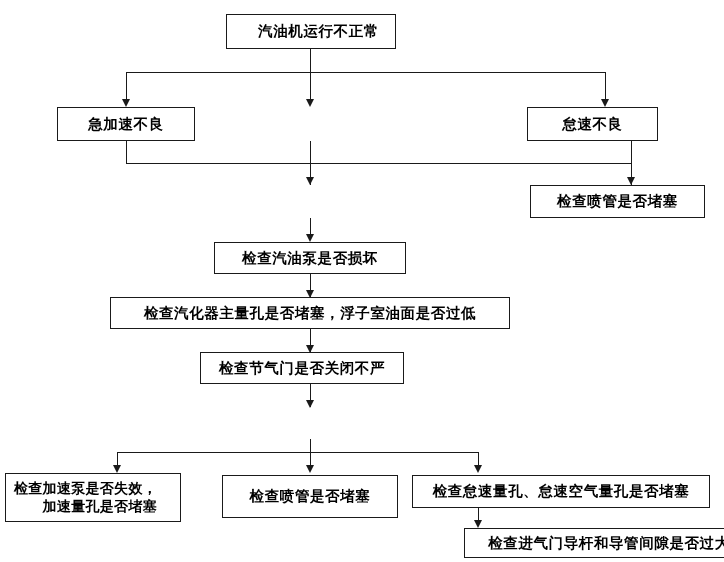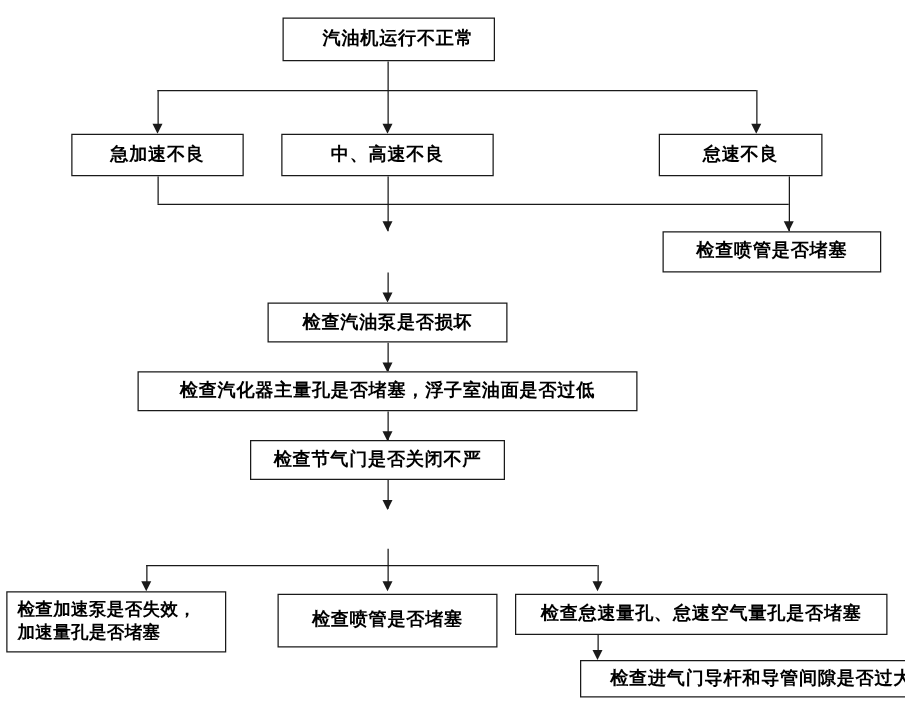--- a/index.html
+++ b/index.html
@@ -36,20 +36,21 @@
     justify-content: flex-start;
     padding-left: 8px;
     letter-spacing: 0.3px;
     font-size: 14px;
   }
   .node .lines {
     display: block;
   }
   .node .lines span {
     display: block;
+    text-align: right;
   }
   .hline {
     position: absolute;
     height: 0;
     border-top: 1.4px solid #1a1a1a;
     z-index: 2;
   }
   .vline {
     position: absolute;
     width: 0;
@@ -81,21 +82,20 @@
   <div class="arrowhead" style="left:122px; top:99px;"></div>
 
   <div class="vline" style="left:310px; top:72px; height:29px;"></div>
   <div class="arrowhead" style="left:306px; top:99px;"></div>
 
   <div class="vline" style="left:605px; top:72px; height:29px;"></div>
   <div class="arrowhead" style="left:601px; top:99px;"></div>
 
   <div class="node" style="left:57px; top:107px; width:138px; height:34px;">急加速不良</div>
 
-  <div class="node" style="left:225px; top:107px; width:170px; height:34px;">中、高速不良</div>
 
   <div class="node" style="left:527px; top:107px; width:131px; height:34px;">怠速不良</div>
 
   <div class="vline" style="left:126px; top:141px; height:22px;"></div>
   <div class="hline" style="left:126px; top:163px; width:505px;"></div>
 
   <div class="vline" style="left:310px; top:141px; height:44px;"></div>
   <div class="arrowhead" style="left:306px; top:177px;"></div>
 
   <div class="vline" style="left:631px; top:141px; height:44px;"></div>

